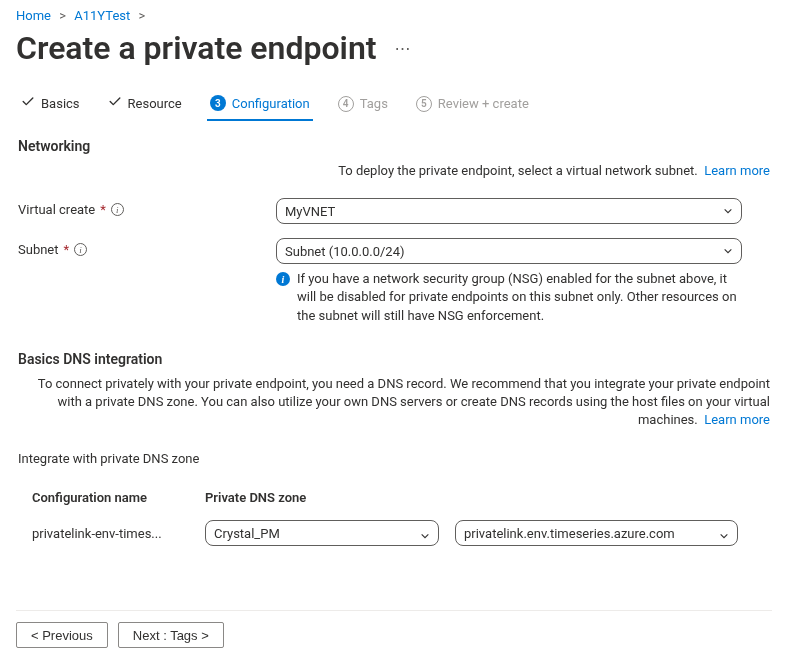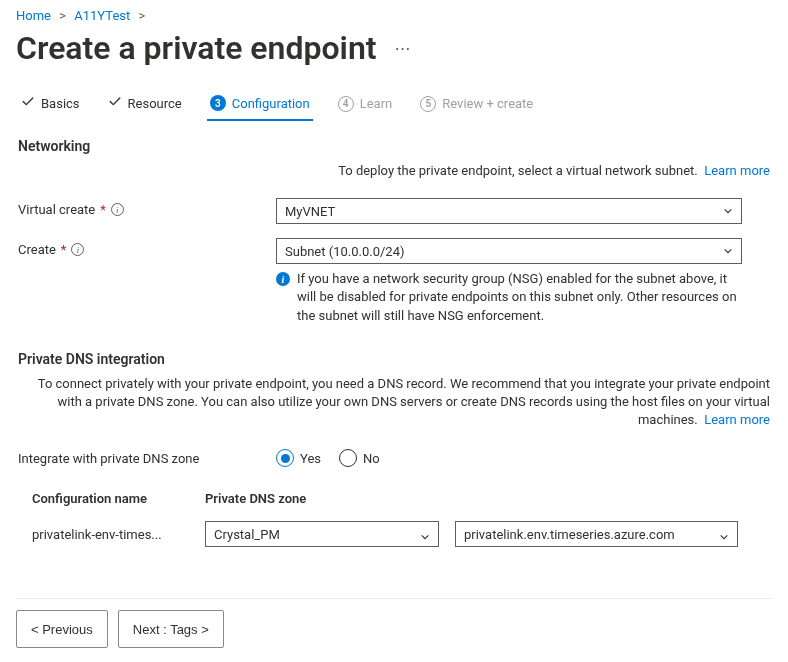--- a/index.html
+++ b/index.html
@@ -53,21 +53,21 @@
   .required { color: #a4262c; }
   .info-icon {
     width: 13px; height: 13px; border: 1px solid #605e5c; border-radius: 50%;
     display: inline-flex; align-items: center; justify-content: center;
     font-family: Georgia, serif; font-style: italic; font-size: 9px; color: #605e5c;
     cursor: default;
   }
   .form-control { flex: 1; max-width: 466px; }
   .select {
     display: flex; align-items: center; justify-content: space-between;
-    border: 1px solid #605e5c; border-radius: 0; background: #fff;
+    border: 1px solid #605e5c; border-radius: 8px; background: #fff;
     padding: 4px 8px; height: 26px; cursor: pointer; font-size: 13px;
   }
   .chev-down { width: 10px; height: 10px; display: inline-flex; }
   .chev-down svg { width: 10px; height: 10px; }
 
   .note-row { display: flex; gap: 7px; margin-top: 6px; max-width: 466px; }
   .note-icon {
     width: 14px; height: 14px; flex: 0 0 14px; border-radius: 50%;
     background: #0078d4; color: #fff; font-size: 10px; font-weight: 700;
     display: inline-flex; align-items: center; justify-content: center;
@@ -98,21 +98,21 @@
 
   
   .footer {
     position: absolute; left: 16px; right: 16px; bottom: 14px;
     border-top: 1px solid #edebe9; padding-top: 11px;
     display: flex; gap: 10px;
   }
   .btn {
     border: 1px solid #8a8886; background: #fff; color: #323130;
     padding: 5px 14px; font-size: 13px; border-radius: 2px; cursor: pointer;
-    height: 38px; display: inline-flex; align-items: center;
+    height: 26px; display: inline-flex; align-items: center;
   }
 </style>
 </head>
 <body>
 
 <div class="breadcrumb">
   <a class="crumb">Home</a>
   <span class="sep">&gt;</span>
   <a class="crumb">A11YTest</a>
   <span class="sep">&gt;</span>
@@ -139,21 +139,21 @@
         </svg>
     </span>
     <span>Resource</span>
   </div>
   <div class="tab active">
     <span class="step-circle active">3</span>
     <span>Configuration</span>
   </div>
   <div class="tab disabled">
     <span class="step-circle disabled">4</span>
-    <span>Learn</span>
+    <span>Tags</span>
   </div>
   <div class="tab disabled">
     <span class="step-circle disabled">5</span>
     <span>Review + create</span>
   </div>
 </div>
 
 <div class="content">
 
   <div class="section-heading">Networking</div>
@@ -175,61 +175,49 @@
           <svg viewBox="0 0 12 12">
               <path d="M2 4 L6 8 L10 4" stroke="#323130" stroke-width="1.3" fill="none"></path>
             </svg>
         </span>
       </div>
     </div>
   </div>
 
   <div class="form-row" style="margin-bottom:4px">
     <div class="form-label">
-      <span>Create</span>
+      <span>Subnet</span>
       <span class="required">*</span>
       <span class="info-icon">i</span>
     </div>
     <div class="form-control">
       <div class="select">
         <span>Subnet (10.0.0.0/24)</span>
         <span class="chev-down">
           <svg viewBox="0 0 12 12">
               <path d="M2 4 L6 8 L10 4" stroke="#323130" stroke-width="1.3" fill="none"></path>
             </svg>
         </span>
       </div>
       <div class="note-row">
         <span class="note-icon">i</span>
         <span class="note-text">If you have a network security group (NSG) enabled for the subnet above, it will be disabled for private endpoints on this subnet only. Other resources on the subnet will still have NSG enforcement.</span>
       </div>
     </div>
   </div>
 
-  <div class="section-heading" style="margin-top:26px">Private DNS integration</div>
+  <div class="section-heading" style="margin-top:26px">Basics DNS integration</div>
   <div class="section-desc">
     <span>To connect privately with your private endpoint, you need a DNS record. We recommend that you integrate your private endpoint with a private DNS zone. You can also utilize your own DNS servers or create DNS records using the host files on your virtual machines.</span>
     &nbsp;<a>Learn more</a>
   </div>
 
   <div class="form-row">
     <div class="form-label">
       <span>Integrate with private DNS zone</span>
-    </div>
-    <div class="form-control">
-      <div class="radio-group">
-        <div class="radio selected">
-          <span class="radio-dot"></span>
-          <span>Yes</span>
-        </div>
-        <div class="radio">
-          <span class="radio-dot"></span>
-          <span>No</span>
-        </div>
-      </div>
     </div>
   </div>
 
   <div class="dns-table">
     <div class="dns-header">
       <div class="col-config">Configuration name</div>
       <div class="col-zone">Private DNS zone</div>
     </div>
     <div class="dns-row">
       <div class="col-config">privatelink-env-times...</div>

